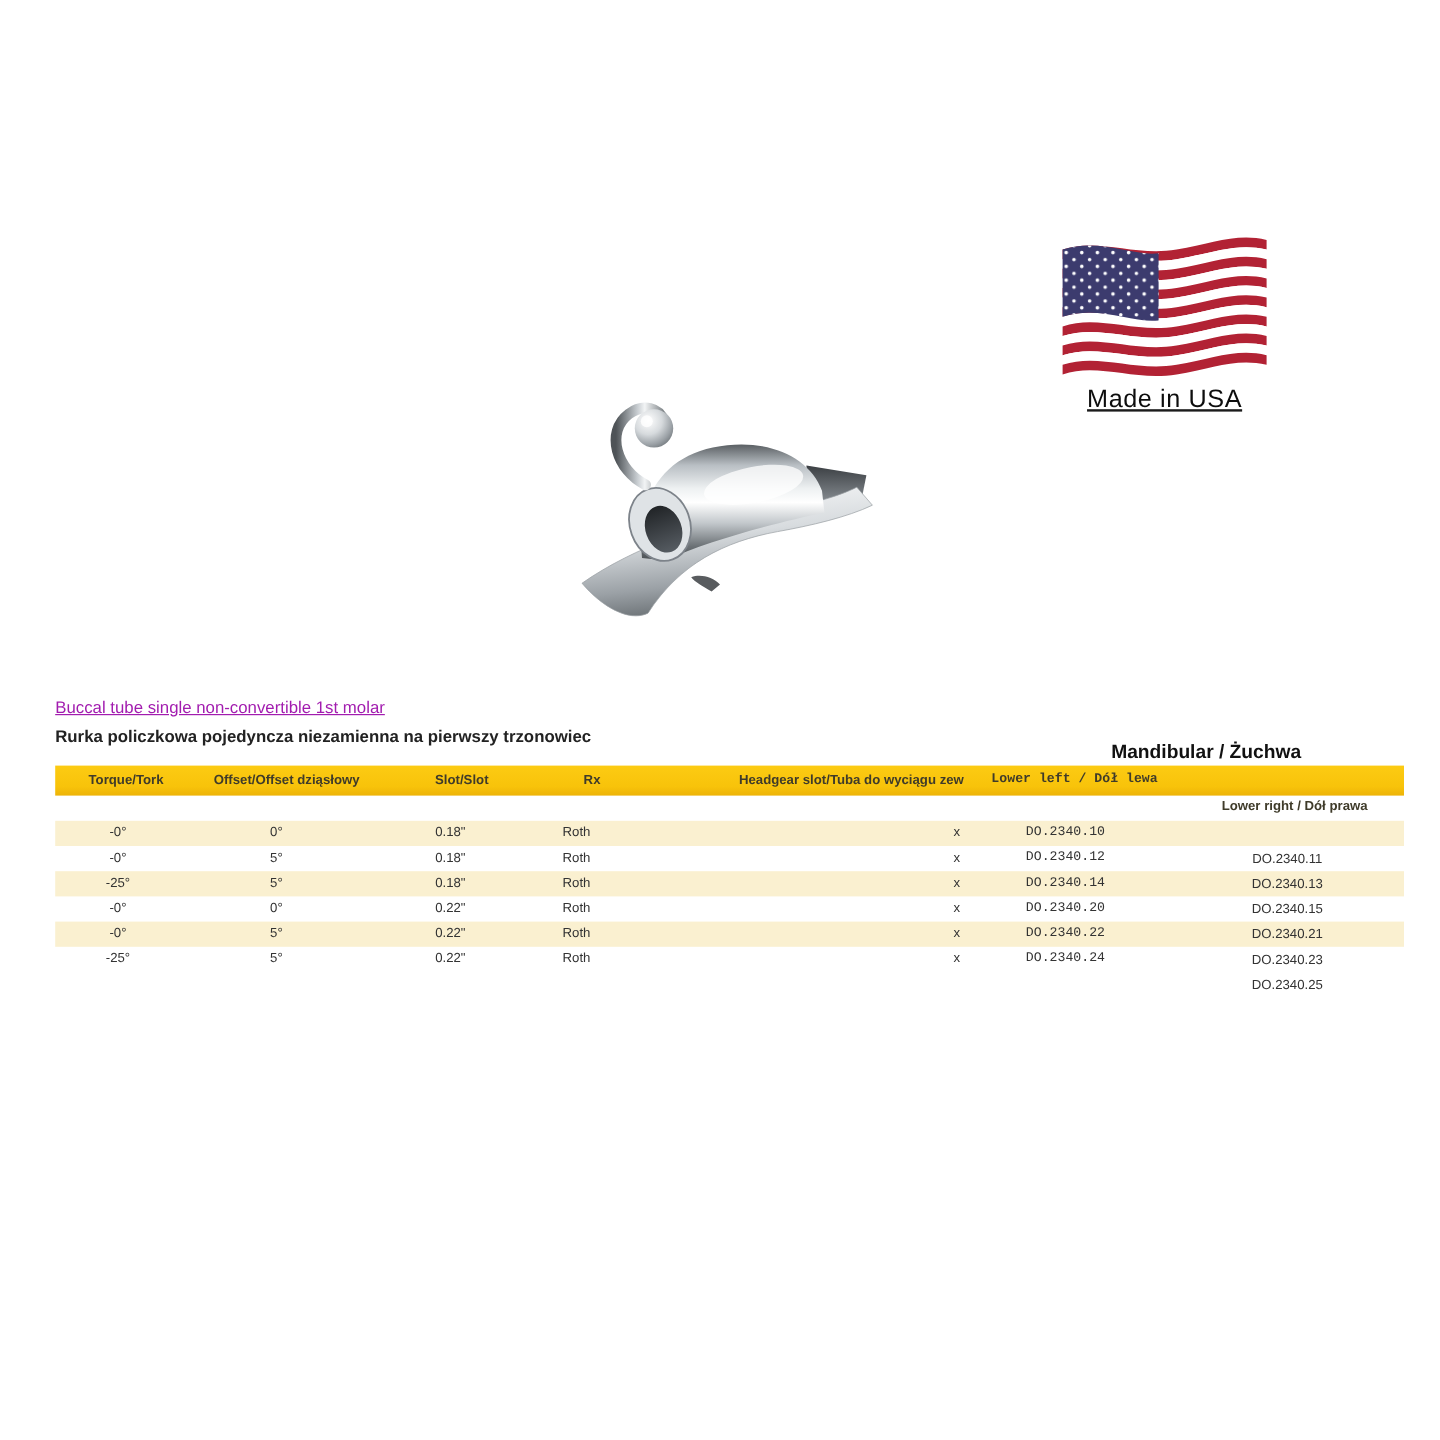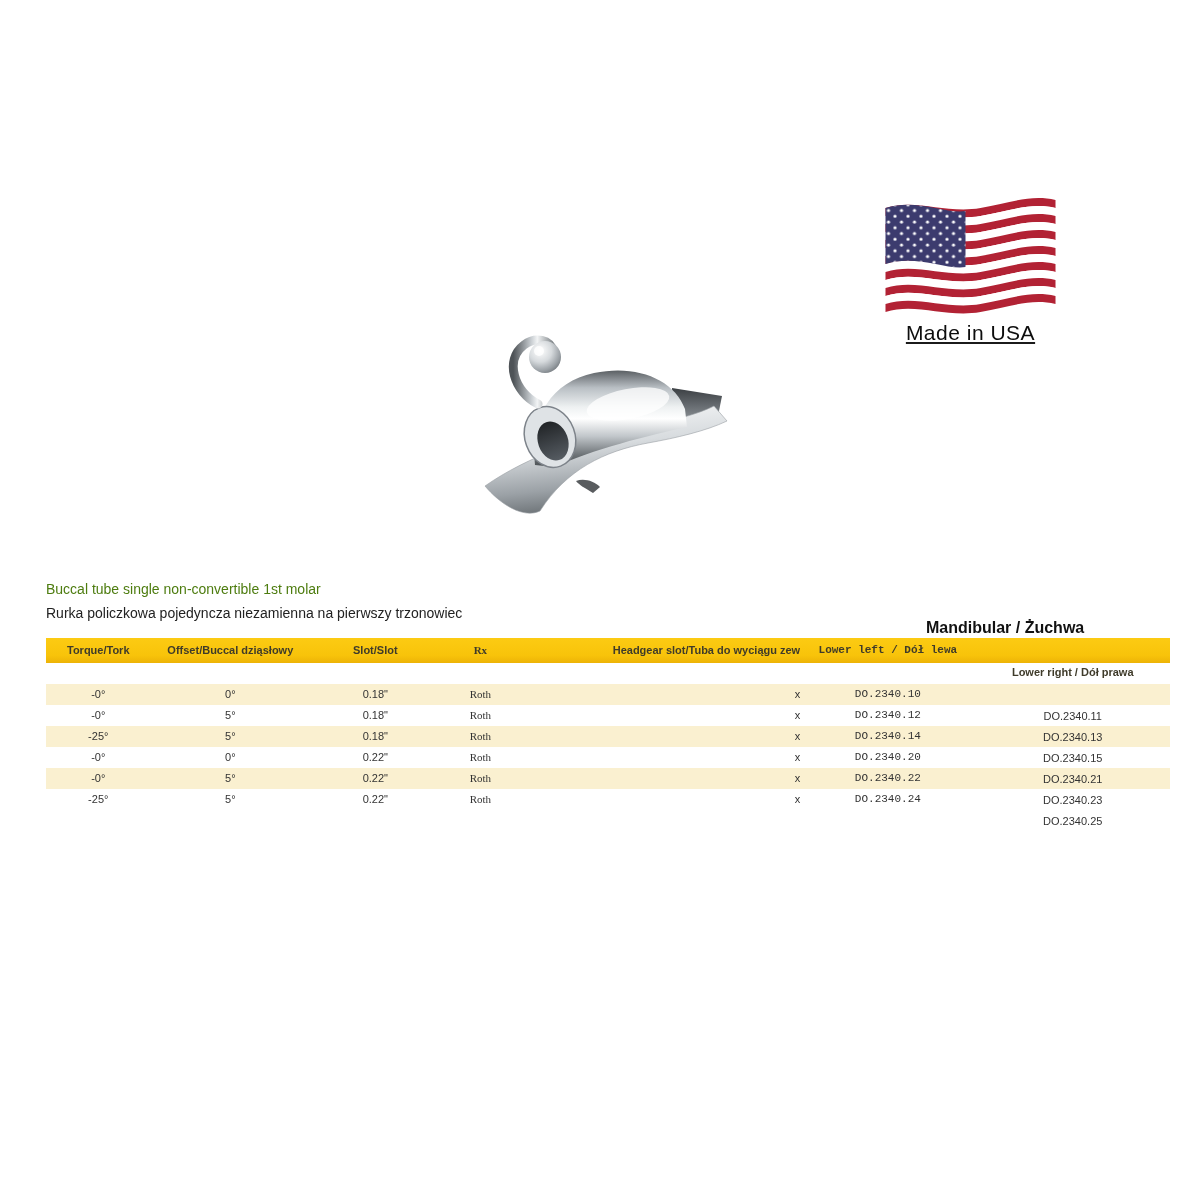--- a/index.html
+++ b/index.html
@@ -7,37 +7,37 @@
     position:relative;width:1200px;height:1200px;background:#ffffff;overflow:hidden;
     font-family:"Liberation Sans", sans-serif;color:#1b1b1b;
   }
   
   .product{position:absolute;left:478px;top:332px;width:267px;height:183px;}
   
   .usa{position:absolute;left:883px;top:190px;width:175px;text-align:center;text-decoration:underline;}
   .usa svg{display:block;width:175px;height:124px;}
   .usa-text{margin-top:7px;font-size:21px;color:#0d0d0d;letter-spacing:.5px;}
   
-  .title-en{position:absolute;left:46px;top:581px;font-size:14px;color:#4d7c0f;}
-  .title-pl{position:absolute;left:46px;top:605px;font-size:14px;color:#222;}
+  .title-en{position:absolute;left:46px;top:581px;font-size:14px;color:#a21caf;text-decoration:underline;}
+  .title-pl{position:absolute;left:46px;top:605px;font-size:14px;color:#222;font-weight:bold;}
   
   .mandibular{position:absolute;left:926px;top:619px;font-size:16px;font-weight:bold;color:#111;}
   
   .thead{
     position:absolute;left:46px;top:638px;width:1124px;height:25px;
     display:flex;align-items:center;
     background:linear-gradient(180deg,#fccb13 0%,#f8c30a 70%,#edb307 100%);
   }
   .th{font-size:11px;font-weight:bold;color:#3f3b2a;text-align:center;line-height:25px;
-      white-space:nowrap;overflow:visible;}
+      white-space:nowrap;overflow:visible;padding-left:10px;}
   .tbody{position:absolute;left:46px;top:684px;width:1124px;}
   .tr{display:flex;height:21px;align-items:center;}
   .tr.hl{background:#faf0d0;}
   .td{font-size:11px;color:#333;text-align:center;line-height:21px;white-space:nowrap;}
-  .c0{width:9.3%;} .c1{width:14.2%;} .c2{width:11.6%;} .c3{width:7.1%;font-family:Liberation Serif, serif;}
+  .c0{width:9.3%;} .c1{width:14.2%;} .c2{width:11.6%;} .c3{width:7.1%;}
   .c4{width:24.9%;text-align:right;} .c5{width:15.6%;font-family:Liberation Mono, monospace;} .c6{width:17.3%;margin-top:44px;}
 </style>
 </head>
 <body>
 
 <div class="page">
 
   <svg class="product" viewBox="0 0 267 183" aria-hidden="true">
     <defs>
       <linearGradient id="gBody" x1="0" y1="0" x2="0" y2="1">
@@ -116,21 +116,21 @@
     <div class="usa-text">Made in USA</div>
   </div>
 
   <div class="title-en">Buccal tube single non-convertible 1st molar</div>
   <div class="title-pl">Rurka policzkowa pojedyncza niezamienna na pierwszy trzonowiec</div>
 
   <div class="mandibular">Mandibular / Żuchwa</div>
 
   <div class="thead">
     <div class="th c0">Torque/Tork</div>
-    <div class="th c1">Offset/Buccal dziąsłowy</div>
+    <div class="th c1">Offset/Offset dziąsłowy</div>
     <div class="th c2">Slot/Slot</div>
     <div class="th c3">Rx</div>
     <div class="th c4">Headgear slot/Tuba do wyciągu zew</div>
     <div class="th c5">Lower left / Dół lewa</div>
     <div class="th c6">Lower right / Dół prawa</div>
   </div>
 
   <div class="tbody">
     <div class="tr hl">
       <div class="td c0">-0°</div>

